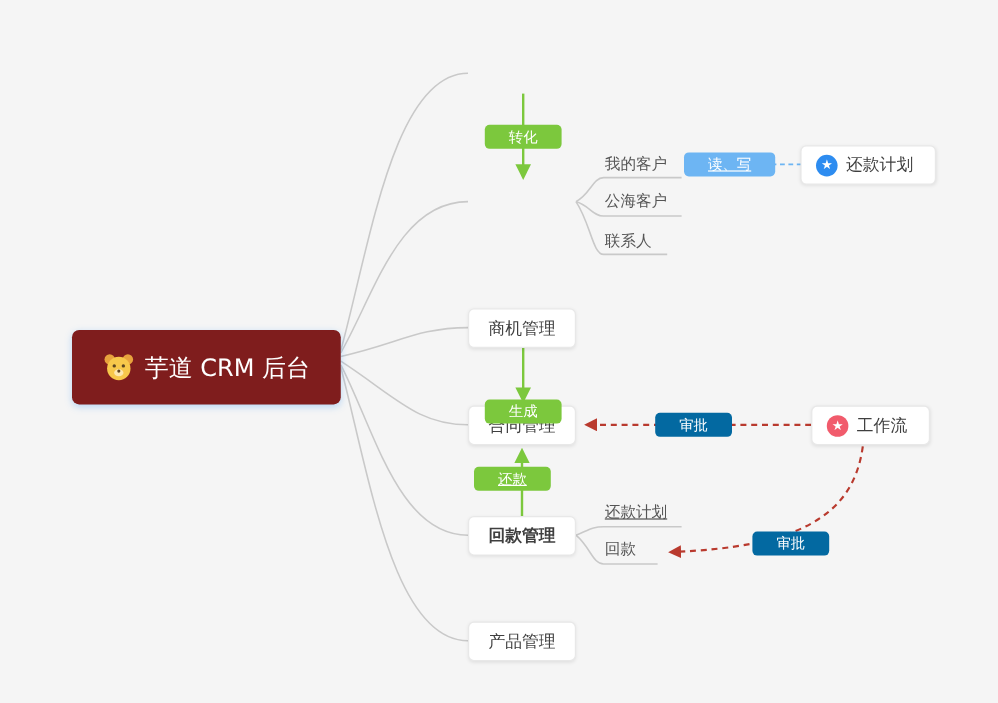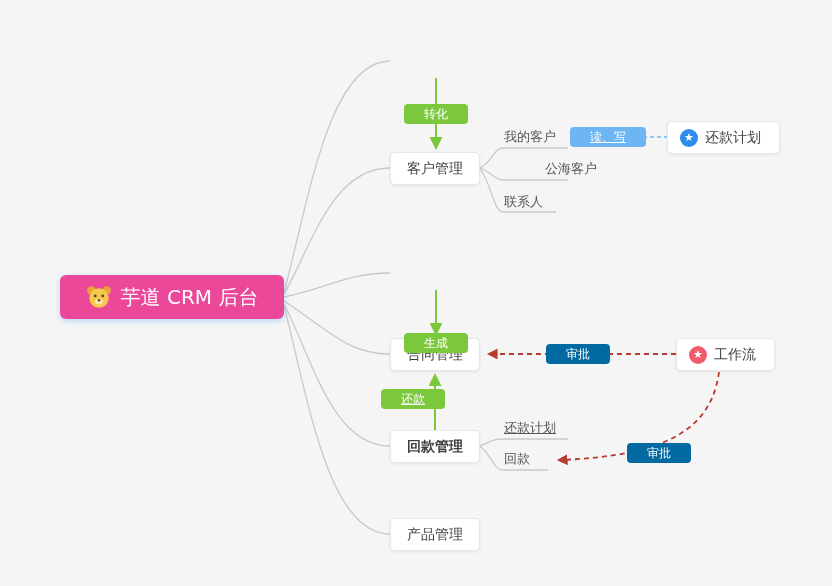--- a/index.html
+++ b/index.html
@@ -11,21 +11,21 @@
         display:flex;align-items:center;justify-content:center;font-size:14px;color:#3f3f3f;}
   .side-node{position:absolute;height:33px;box-sizing:border-box;background:#fff;
         border:1px solid #e8e8e8;border-radius:5px;box-shadow:0 1px 3px rgba(0,0,0,.08);
         display:flex;align-items:center;gap:7px;padding:0 12px;font-size:14px;color:#3f3f3f;}
   .child{position:absolute;font-size:13px;color:#555;line-height:16px;}
   .tag{position:absolute;transform:translate(-50%,-50%);color:#fff;font-size:12px;
        padding:4px 20px;border-radius:4px;line-height:1;white-space:nowrap;}
   .tag.green{background:#7cc83d;}
   .tag.red{background:#0369a1;}
   .tag.blue{background:#6db5f3;}
-  .root{position:absolute;left:60px;top:275px;width:224px;height:44px;background:#ec4899;
+  .root{position:absolute;left:60px;top:275px;width:224px;height:62px;background:#7f1d1d;
         border-radius:6px;color:#fff;font-size:20px;display:flex;align-items:center;
         justify-content:center;gap:9px;box-shadow:0 2px 6px rgba(74,157,246,.35);}
   .star-circle{width:18px;height:18px;border-radius:50%;display:flex;align-items:center;
         justify-content:center;color:#fff;font-size:11px;flex:0 0 auto;}
   .star-circle.blue{background:#2d8cf0;}
   .star-circle.red{background:#f15b6c;}
 </style>
 </head>
 <body>
 
@@ -77,42 +77,42 @@
         <circle cx="12" cy="13" r="9" fill="#f7c84b"></circle>
         <circle cx="8.5" cy="11" r="1.3" fill="#5b4420"></circle>
         <circle cx="15.5" cy="11" r="1.3" fill="#5b4420"></circle>
         <ellipse cx="12" cy="16.2" rx="3.6" ry="2.7" fill="#fde8b0"></ellipse>
         <circle cx="12" cy="15" r="1.2" fill="#5b4420"></circle>
       </svg>
     </span>
     <span>芋道 CRM 后台</span>
   </div>
 
-  <div class="node" style="left:390px;top:152px;">
-    <span>客户管理</span>
+  <div class="node" style="left:390px;top:257px;">
+    <span>商机管理</span>
   </div>
   <div class="node" style="left:390px;top:338px;">
     <span>合同管理</span>
   </div>
   <div class="node" style="left:390px;top:430px;font-weight:bold;">
     <span>回款管理</span>
   </div>
   <div class="node" style="left:390px;top:518px;text-align:right;">
     <span>产品管理</span>
   </div>
 
   <div class="child" style="left:504px;top:129px;font-family:Liberation Serif, serif;">我的客户</div>
-  <div class="child" style="left:504px;top:161px;margin-left:41px;">公海客户</div>
+  <div class="child" style="left:504px;top:161px;">公海客户</div>
   <div class="child" style="left:504px;top:194px;">联系人</div>
   <div class="child" style="left:504px;top:420px;text-decoration:underline;">还款计划</div>
   <div class="child" style="left:504px;top:451px;">回款</div>
 
   <div class="tag green" style="left:436px;top:114px;">转化</div>
   <div class="tag green" style="left:436px;top:314px;margin-top:29px;">生成</div>
-  <div class="tag green" style="left:413px;top:399px;text-decoration:underline;">还款</div>
+  <div class="tag green" style="left:427px;top:399px;text-decoration:underline;">还款</div>
   <div class="tag blue" style="left:608px;top:137px;text-decoration:underline;">读、写</div>
   <div class="tag red" style="left:578px;top:354px;">审批</div>
   <div class="tag red" style="left:659px;top:453px;">审批</div>
 
   <div class="side-node" style="left:667px;top:121px;width:113px;">
     <span class="star-circle blue">★</span>
     <span>还款计划</span>
   </div>
   <div class="side-node" style="left:676px;top:338px;width:99px;">
     <span class="star-circle red">★</span>

